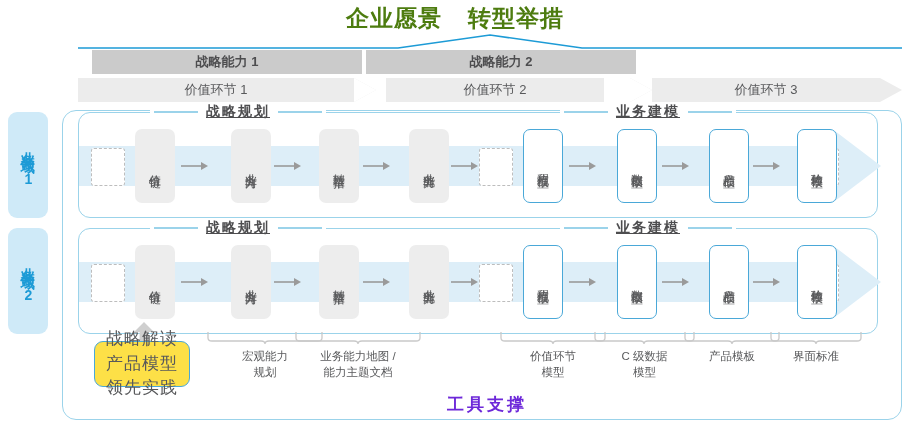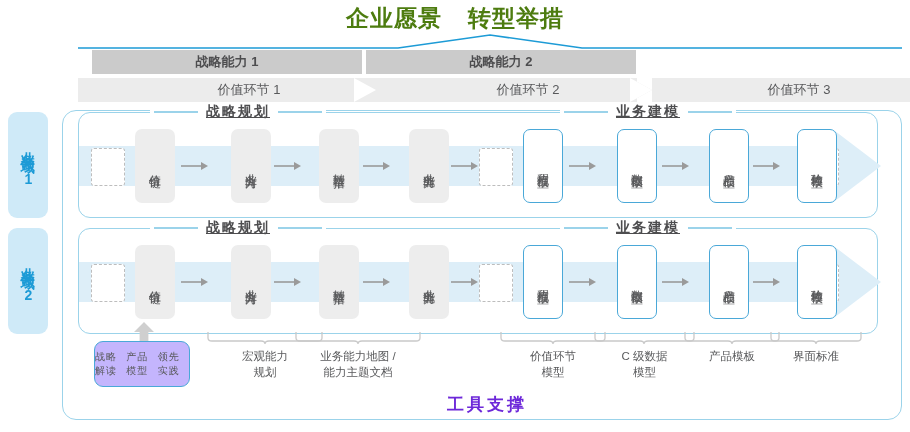--- a/index.html
+++ b/index.html
@@ -19,21 +19,21 @@
   .cap-row{position:absolute;left:92px;top:50px;width:824px;height:24px;display:flex;gap:4px;}
   .cap-cell{background:#cbcbcb;color:#4d4d4f;font-size:13px;font-weight:bold;
     display:flex;align-items:center;justify-content:center;}
   .cap-cell.c1{width:270px;}
   .cap-cell.c2{width:270px;}
   .cap-cell.c3{width:276px;}
 
   
   .val-row{position:absolute;left:78px;top:78px;width:824px;height:24px;}
   .val-cell{position:absolute;top:0;height:24px;background:#ececec;color:#58595b;
-    font-size:13px;display:flex;align-items:center;justify-content:center;padding-left:33px;}
+    font-size:13px;display:flex;align-items:center;justify-content:center;}
   .val-cell .vtxt{position:relative;z-index:3;}
   .val-notch{position:absolute;top:0;width:22px;height:24px;background:#ffffff;z-index:2;
     clip-path:polygon(0 0,100% 50%,0 100%,0 100%,0 0);}
   .val-tip{position:absolute;top:0;width:22px;height:24px;background:#ececec;z-index:1;
     clip-path:polygon(0 0,100% 50%,0 100%);}
 
   
   .vision-line{position:absolute;left:78px;top:34px;width:824px;height:16px;}
 
   
@@ -78,23 +78,23 @@
   .node.blue{background:#ffffff;border:1.5px solid #4aa8d8;color:#58595b;}
 
   
   .farrow{position:absolute;height:10px;width:28px;}
 
   
   .up-arrow{position:absolute;width:20px;height:22px;background:#cfcfcf;
     clip-path:polygon(50% 0,100% 45%,72% 45%,72% 100%,28% 100%,28% 45%,0 45%);}
 
   
-  .tool-box{position:absolute;border:1.5px solid #4aa8d8;border-radius:9px;background:#c4b5fd;
-    display:flex;flex-direction:row;align-items:center;justify-content:center;
-    font-size:10px;color:#58595b;line-height:1.45;letter-spacing:1px;}
+  .tool-box{position:absolute;border:1.5px solid #4aa8d8;border-radius:9px;background:#fde047;
+    display:flex;flex-direction:column;align-items:center;justify-content:center;
+    font-size:17px;color:#58595b;line-height:1.45;letter-spacing:1px;}
   .tool-lbl{position:absolute;text-align:center;font-size:11.5px;color:#58595b;line-height:1.4;}
 
   .brace{position:absolute;}
 
   .tool-support{position:absolute;left:0;top:392px;width:910px;height:24px;
     display:flex;align-items:center;justify-content:center;
     font-size:17px;font-weight:bold;color:#6d28d9;letter-spacing:3px;margin-left:32px;}
 </style>
 </head>
 <body>

